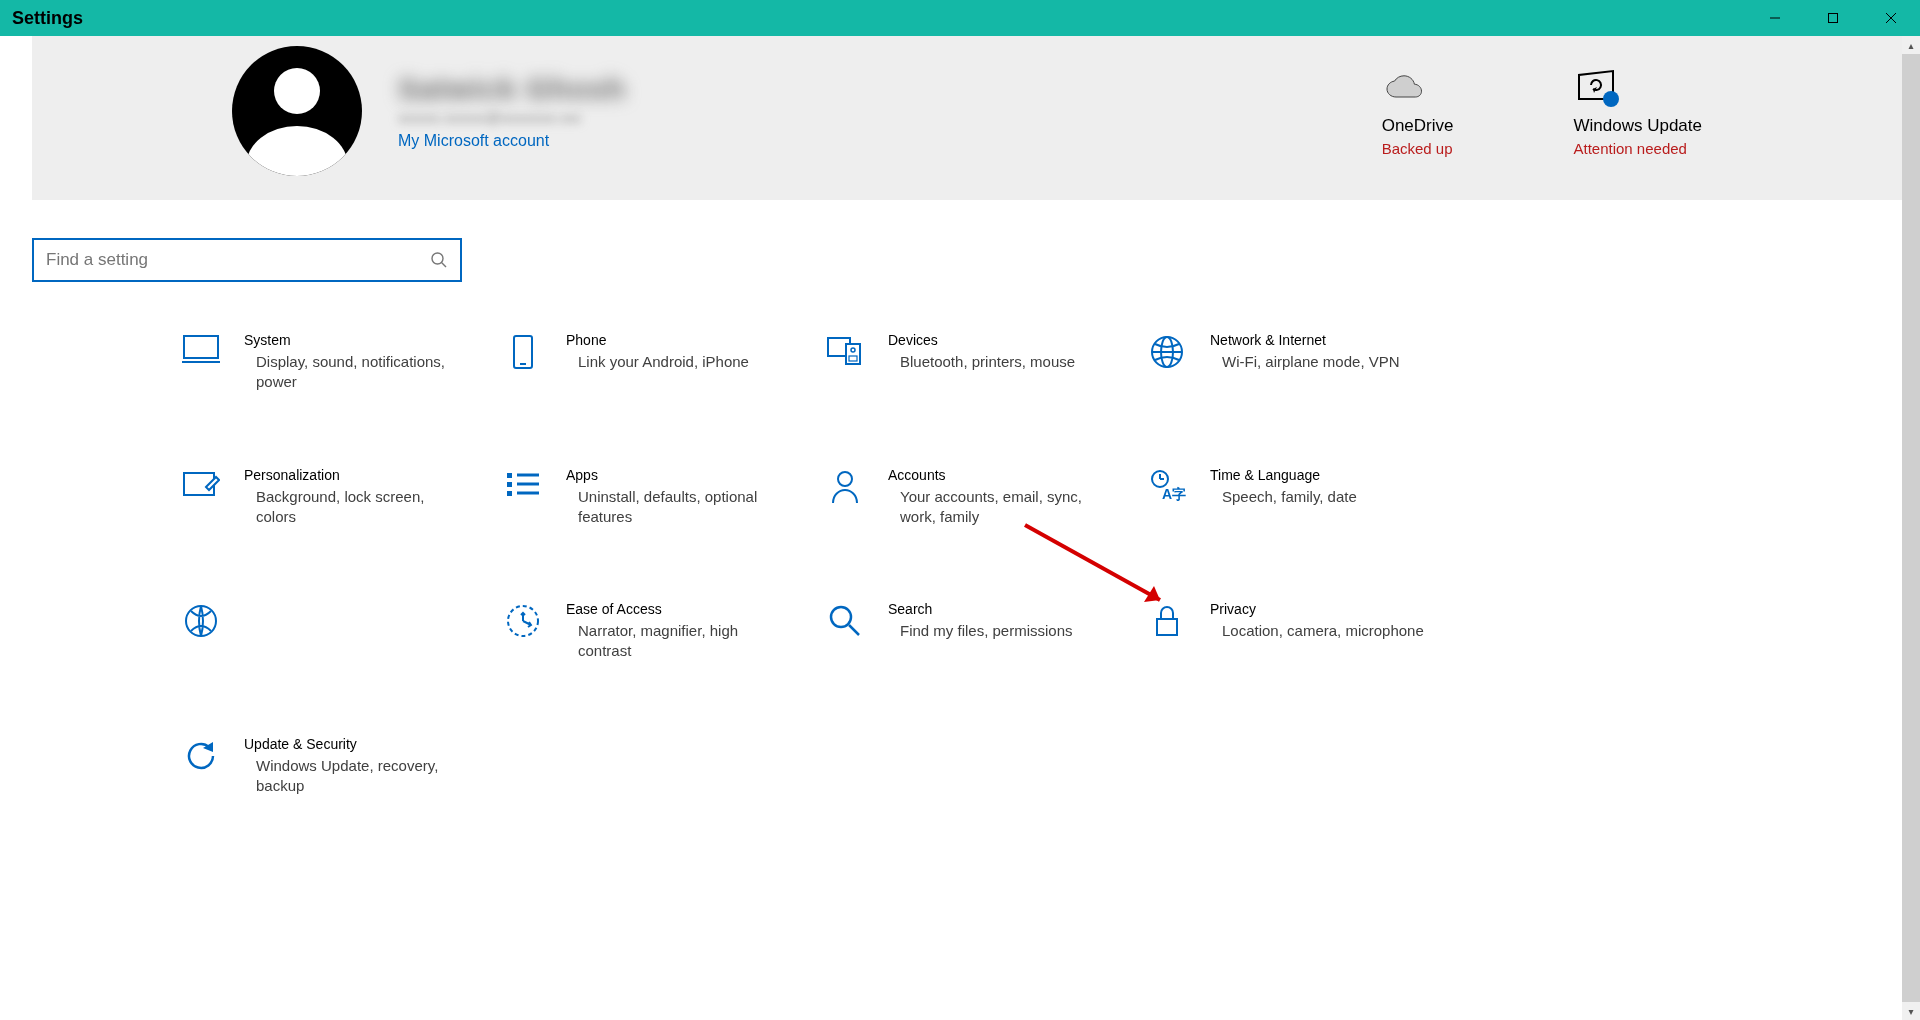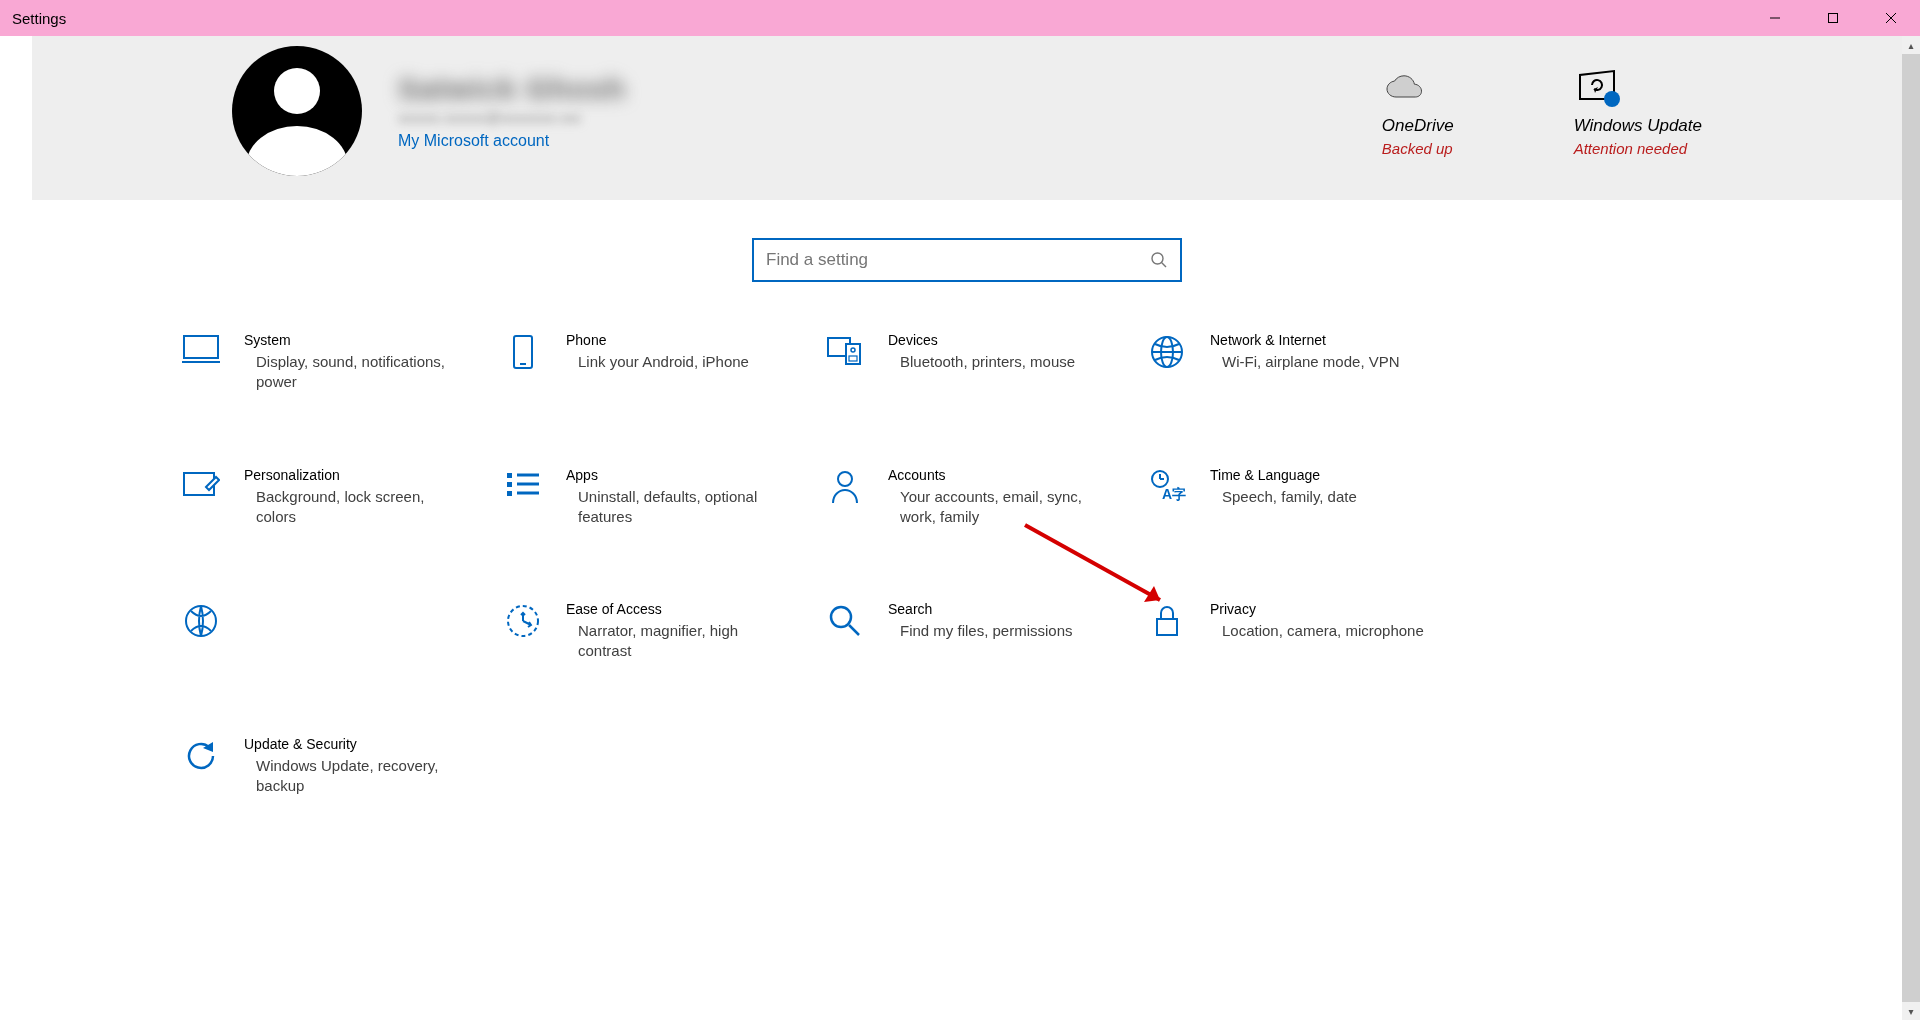--- a/index.html
+++ b/index.html
@@ -1,40 +1,40 @@
 <!DOCTYPE html>
 <html><head>
 <meta charset="utf-8">
 <style>
   * { box-sizing: border-box; margin: 0; padding: 0; }
   html, body { width: 1920px; height: 1020px; font-family: "Segoe UI", Arial, sans-serif; background: #fff; overflow: hidden; }
-  .titlebar { height: 36px; display: flex; align-items: center; justify-content: space-between; padding: 0 0 0 12px; background: #f9a8d4; font-size: 15px; }
+  .titlebar { height: 36px; display: flex; align-items: center; justify-content: space-between; padding: 0 0 0 12px; background: #14b8a6; font-size: 18px; font-weight: bold; }
   .titlebar-title { color: #000; }
   .win-controls { display: flex; height: 100%; }
   .win-btn { width: 58px; display: flex; align-items: center; justify-content: center; }
   .win-btn svg { stroke: #000; stroke-width: 1; fill: none; }
   .scroll-wrap { display: flex; height: calc(1020px - 36px); }
   .content { flex: 1; padding-left: 32px; }
   .scrollbar { width: 18px; background: #f0f0f0; display: flex; flex-direction: column; align-items: center; justify-content: space-between; }
   .sb-arrow { width: 18px; height: 18px; display:flex; align-items:center; justify-content:center; font-size:10px; color:#555;}
   .sb-track { flex:1; width:18px; background:#cfcfcf; position:relative;}
   .hero { background: #eeeeee; display:flex; align-items:center; padding: 10px 0 24px 200px; gap: 36px; }
   .avatar { width: 130px; height: 130px; border-radius: 50%; background:#000; position:relative; overflow:hidden;}
   .avatar::before{content:""; position:absolute; top:22px; left:42px; width:46px; height:46px; background:#fff; border-radius:50%;}
   .avatar::after{content:""; position:absolute; bottom:-30px; left:14px; width:102px; height:80px; background:#fff; border-radius:50% 50% 0 0;}
   .user-text { display:flex; flex-direction:column; gap:4px; }
   .user-name { font-size: 30px; font-weight: 600; color: #666; filter: blur(8px); letter-spacing:1px;}
   .user-email { font-size: 14px; color: #888; filter: blur(5px);}
   .user-link { font-size: 16px; color: #0067c0; text-decoration: none; margin-top:2px;}
-  .hero-right { margin-left:auto; display:flex; gap:120px; padding-right:200px;font-style:italic;}
+  .hero-right { margin-left:auto; display:flex; gap:120px; padding-right:200px;}
   .hero-card { display:flex; flex-direction:column; gap:4px;}
   .hero-card .ic { height:46px; display:flex; align-items:center;}
   .hero-card-title { font-size:17px; color:#000;}
   .hero-card-sub { font-size:15px; color:#b91c1c;}
-  .search-row { display:flex; justify-content:center; padding: 38px 0 50px 0;}
+  .search-row { display:flex; justify-content:flex-start; padding: 38px 0 50px 0;}
   .search { width: 430px; height:44px; border:2px solid #0067c0; display:flex; align-items:center; padding:0 12px; gap:8px;}
   .search input { flex:1; border:none; outline:none; font-size:17px; color:#333; background:transparent;}
   .search input::placeholder{ color:#767676;}
   .grid { display:grid; grid-template-columns: repeat(4, 320px); column-gap: 2px; row-gap: 74px; width: 1290px; margin-left:148px; }
   .cat { display:flex; gap:22px; align-items:flex-start;}
   .cat-icon { width:42px; flex:0 0 42px; display:flex; align-items:flex-start; justify-content:center; padding-top:2px;}
   .cat-title { font-size:14px; color:#000;}
   .cat-sub { font-size:15px; color:#404040; line-height:1.35; margin-top:4px; max-width:210px;margin-left:12px;}
   .arrow-annot { position:absolute; pointer-events:none; }
   svg { display:block; }

